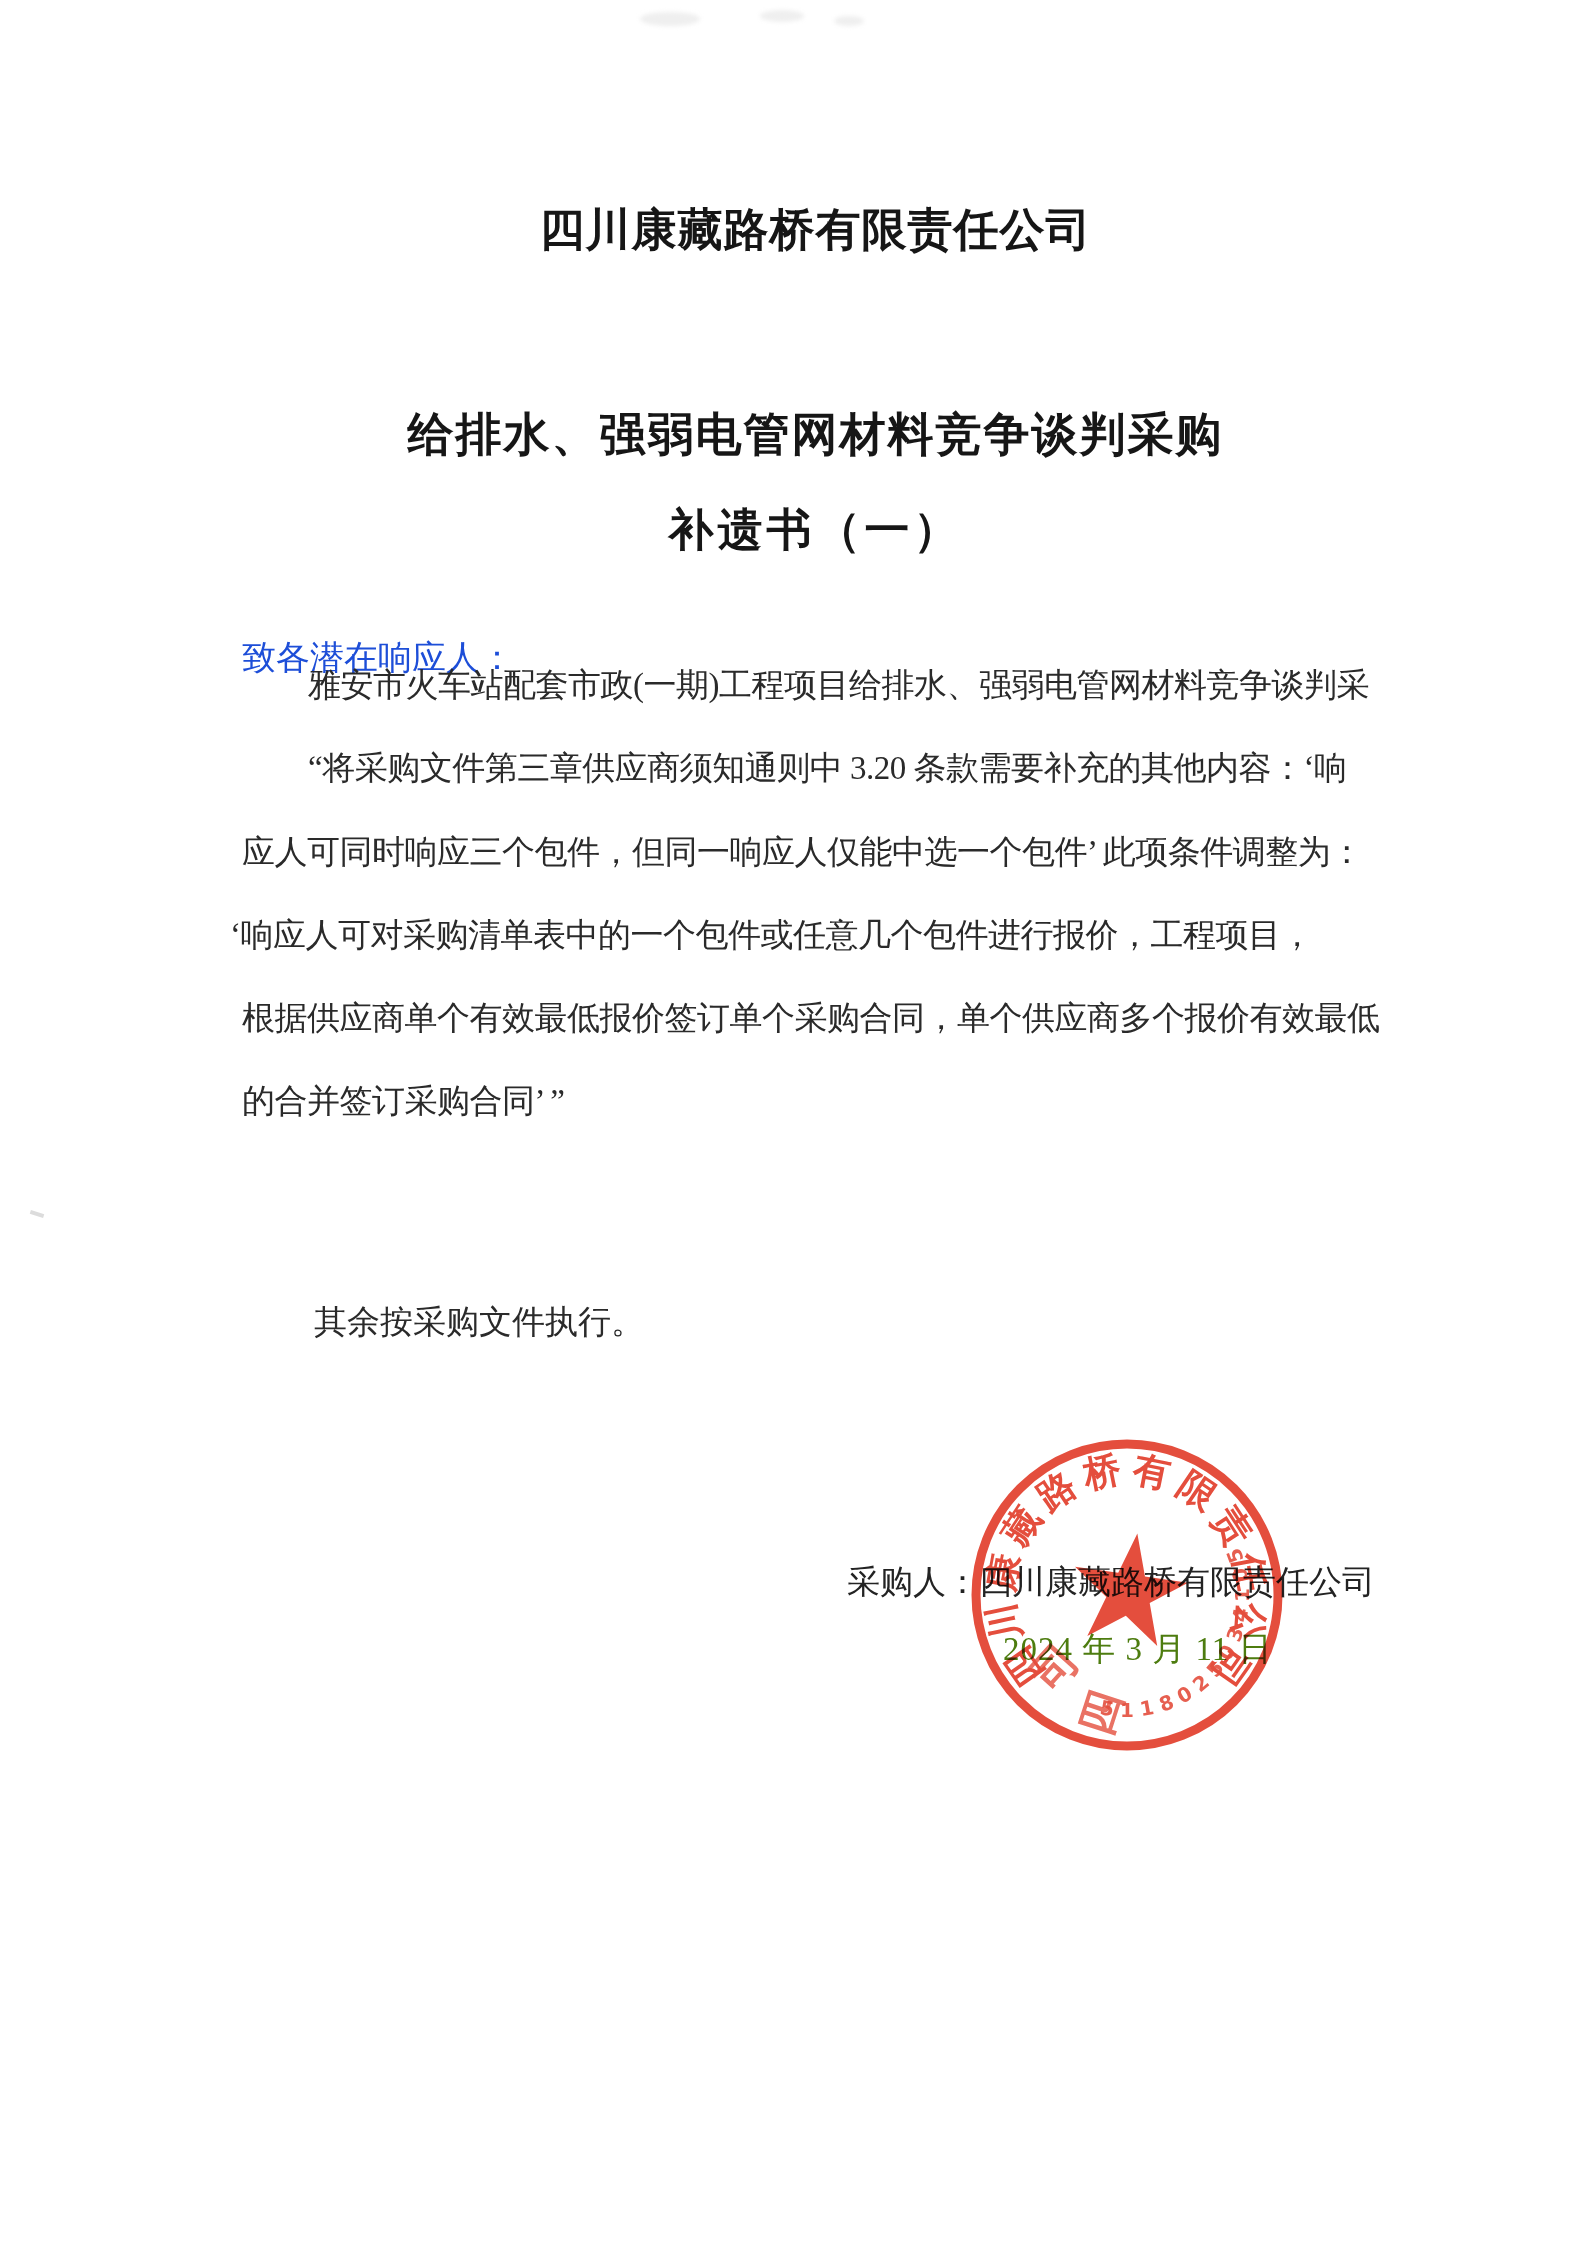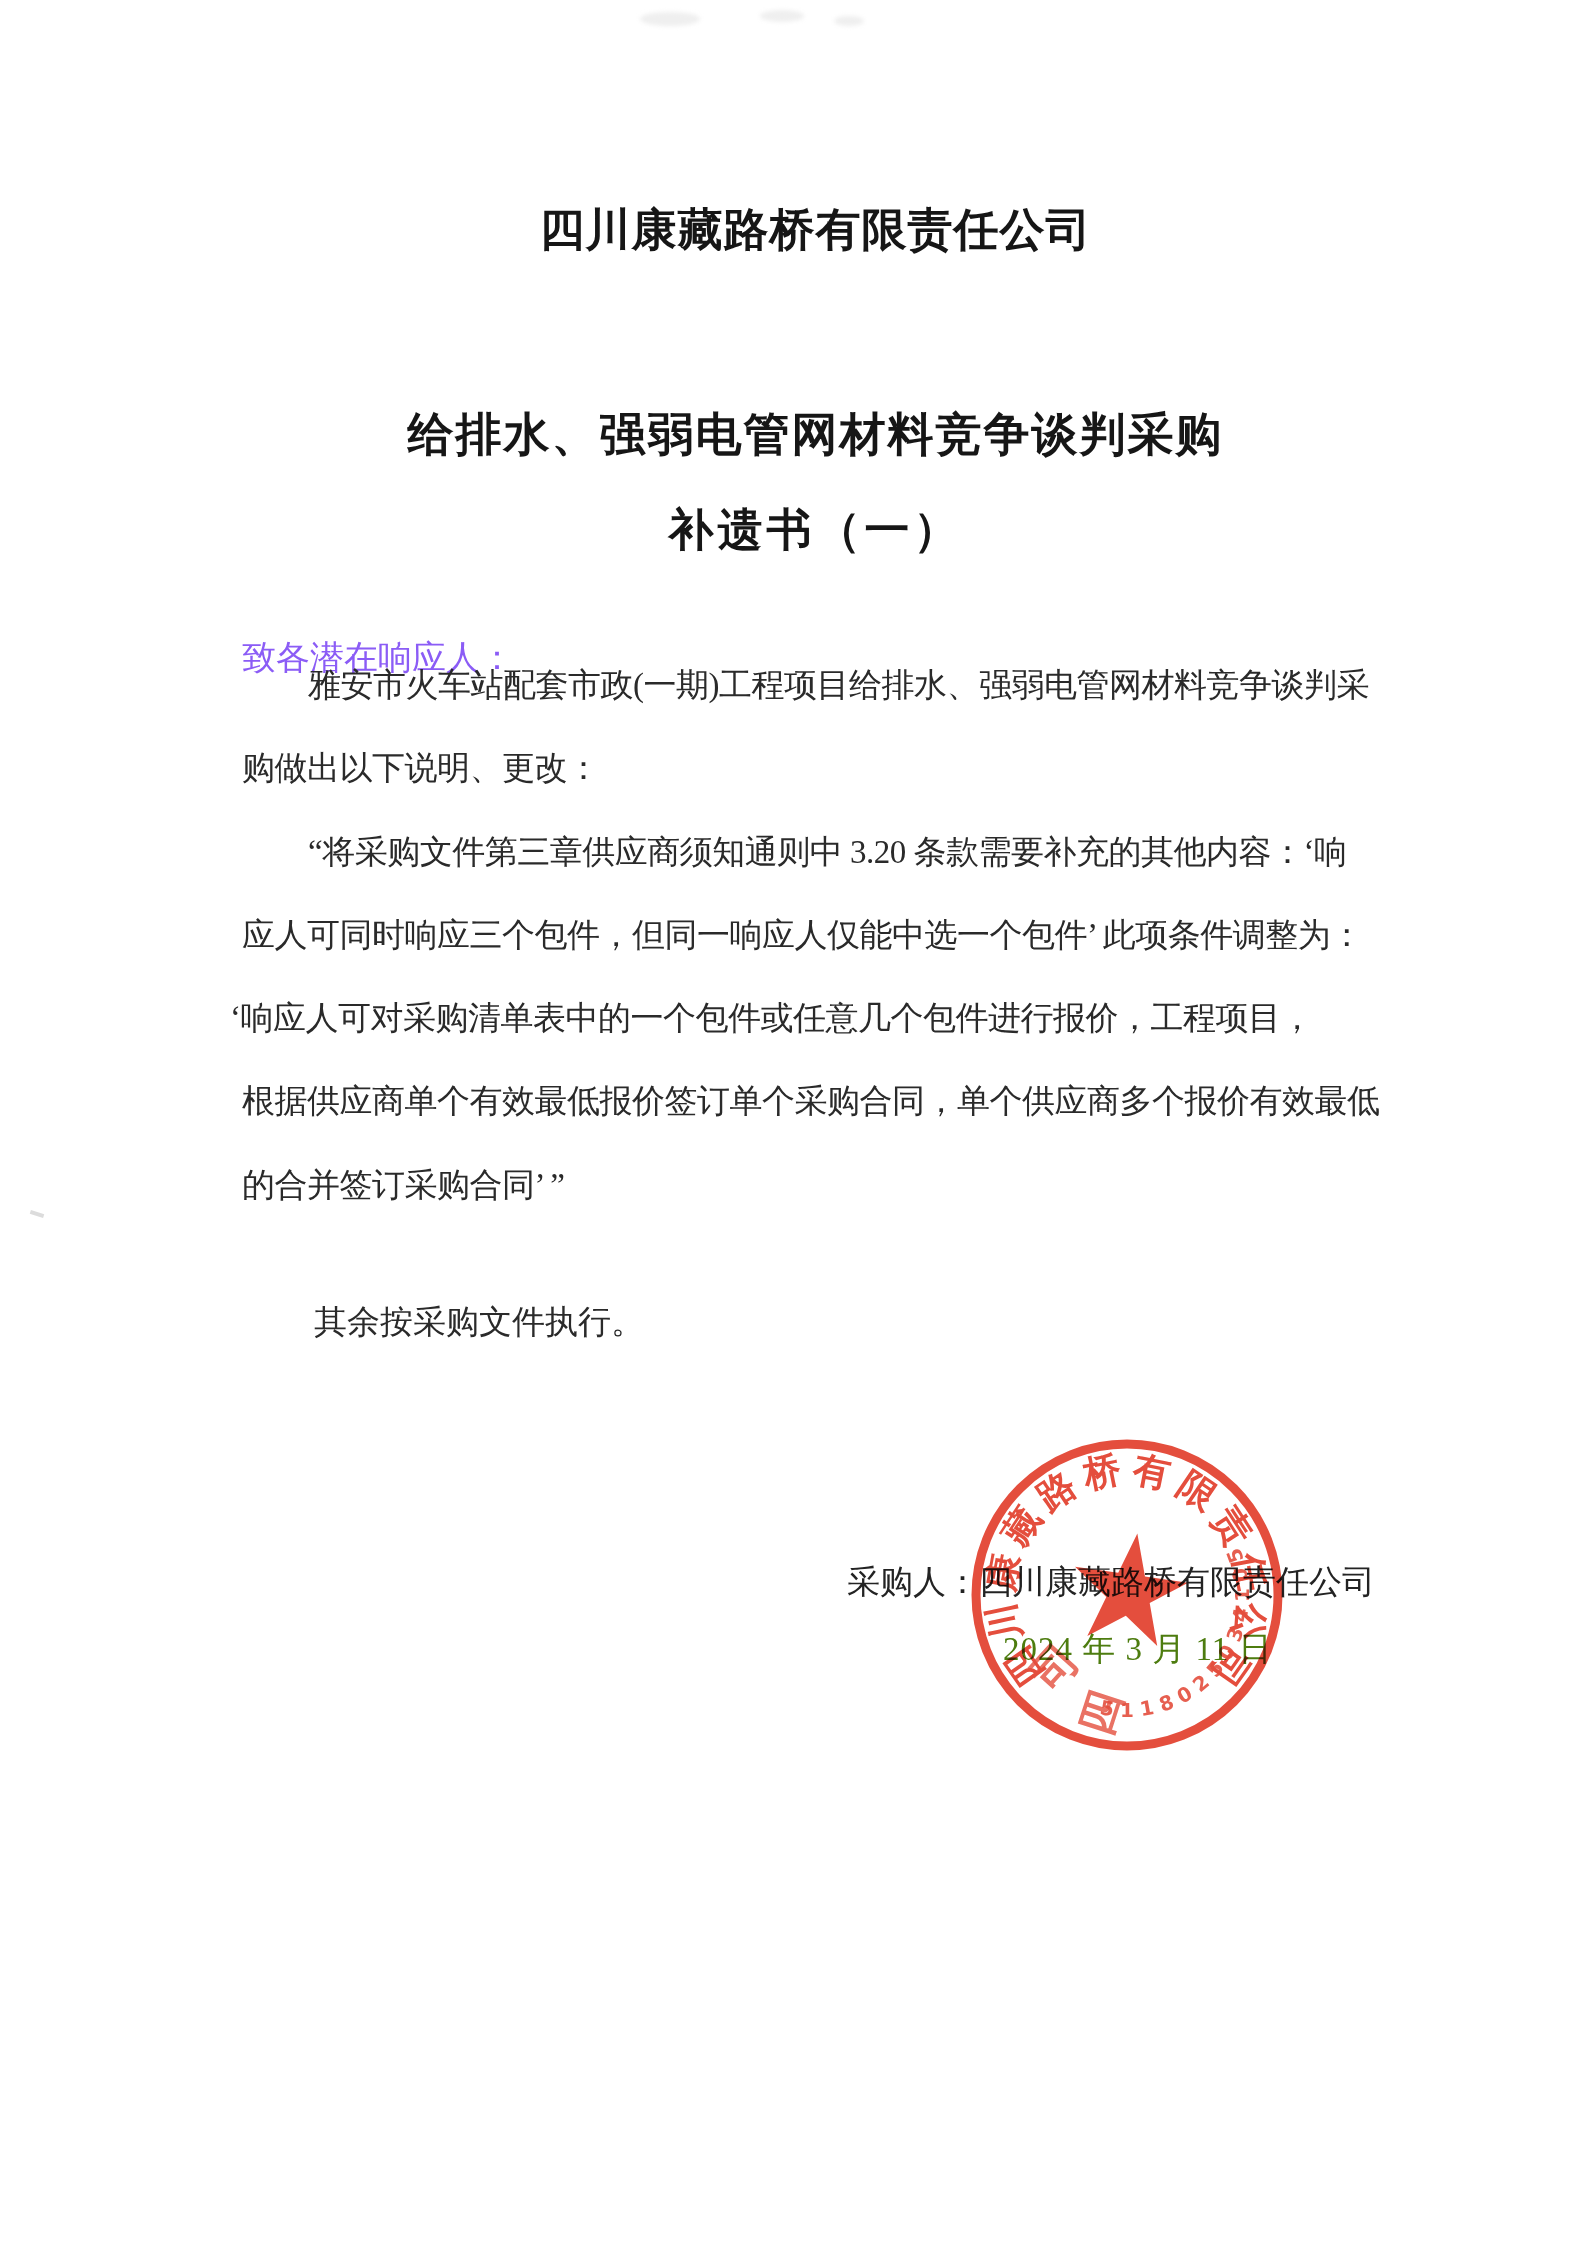--- a/index.html
+++ b/index.html
@@ -5,21 +5,21 @@
   html,body{margin:0;padding:0;background:#ffffff;}
   .page{
     position:relative;width:1587px;height:2244px;background:#fff;overflow:hidden;
     font-family:"Liberation Serif","DejaVu Serif",serif;color:#262626;padding-left:44px;
   }
   .title{position:absolute;left:0;width:100%;text-align:center;font-weight:700;color:#161616;white-space:nowrap;}
   #title-company{top:200px;font-size:45px;letter-spacing:1px;}
   #title-project1{top:332px;font-size:46px;letter-spacing:1px;}
   #title-project2{top:404px;font-size:46px;letter-spacing:2px;}
   #title-doc{top:500px;font-size:45px;letter-spacing:4px;}
-  .salutation{position:absolute;left:242px;top:635px;font-size:34px;color:#8b5cf6;}
+  .salutation{position:absolute;left:242px;top:635px;font-size:34px;color:#1d4ed8;}
   .body-block{position:absolute;left:242px;top:644px;width:1180px;}
   .body-line{height:83.3px;line-height:83.3px;font-size:33px;letter-spacing:-0.5px;white-space:nowrap;color:#2a2a2a;}
   .indent{text-indent:66px;}
   .outdent{margin-left:-12px;}
   .closing{position:absolute;left:242px;top:1300px;font-size:33px;text-indent:72px;color:#2a2a2a;}
   .signature{position:absolute;left:847px;top:1560px;font-size:33px;white-space:nowrap;color:#232323;}
   .date{position:absolute;left:1003px;top:1627px;font-size:33px;letter-spacing:1px;color:#4d7c0f;}
   
   #seal{position:absolute;left:961px;top:1429px;width:332px;height:332px;mix-blend-mode:multiply;opacity:.93;}
   .seal-char{font-size:37px;font-weight:700;fill:currentColor;font-family:"Liberation Serif","DejaVu Serif",serif;}
@@ -40,21 +40,20 @@
 <div class="page">
 
   <div class="title" id="title-company">四川康藏路桥有限责任公司</div>
   <div class="title" id="title-project2">给排水、强弱电管网材料竞争谈判采购</div>
   <div class="title" id="title-doc">补遗书（一）</div>
 
   <div class="salutation">致各潜在响应人：</div>
 
   <div class="body-block">
     <div class="body-line indent">雅安市火车站配套市政(一期)工程项目给排水、强弱电管网材料竞争谈判采</div>
-    <div class="body-line">购做出以下说明、更改：</div>
     <div class="body-line indent">“将采购文件第三章供应商须知通则中 3.20 条款需要补充的其他内容：‘响</div>
     <div class="body-line">应人可同时响应三个包件，但同一响应人仅能中选一个包件’ 此项条件调整为：</div>
     <div class="body-line outdent">‘响应人可对采购清单表中的一个包件或任意几个包件进行报价，工程项目，</div>
     <div class="body-line">根据供应商单个有效最低报价签订单个采购合同，单个供应商多个报价有效最低</div>
     <div class="body-line">的合并签订采购合同’ ”</div>
   </div>
 
   <div class="closing">其余按采购文件执行。</div>
 
   <div class="signature">

